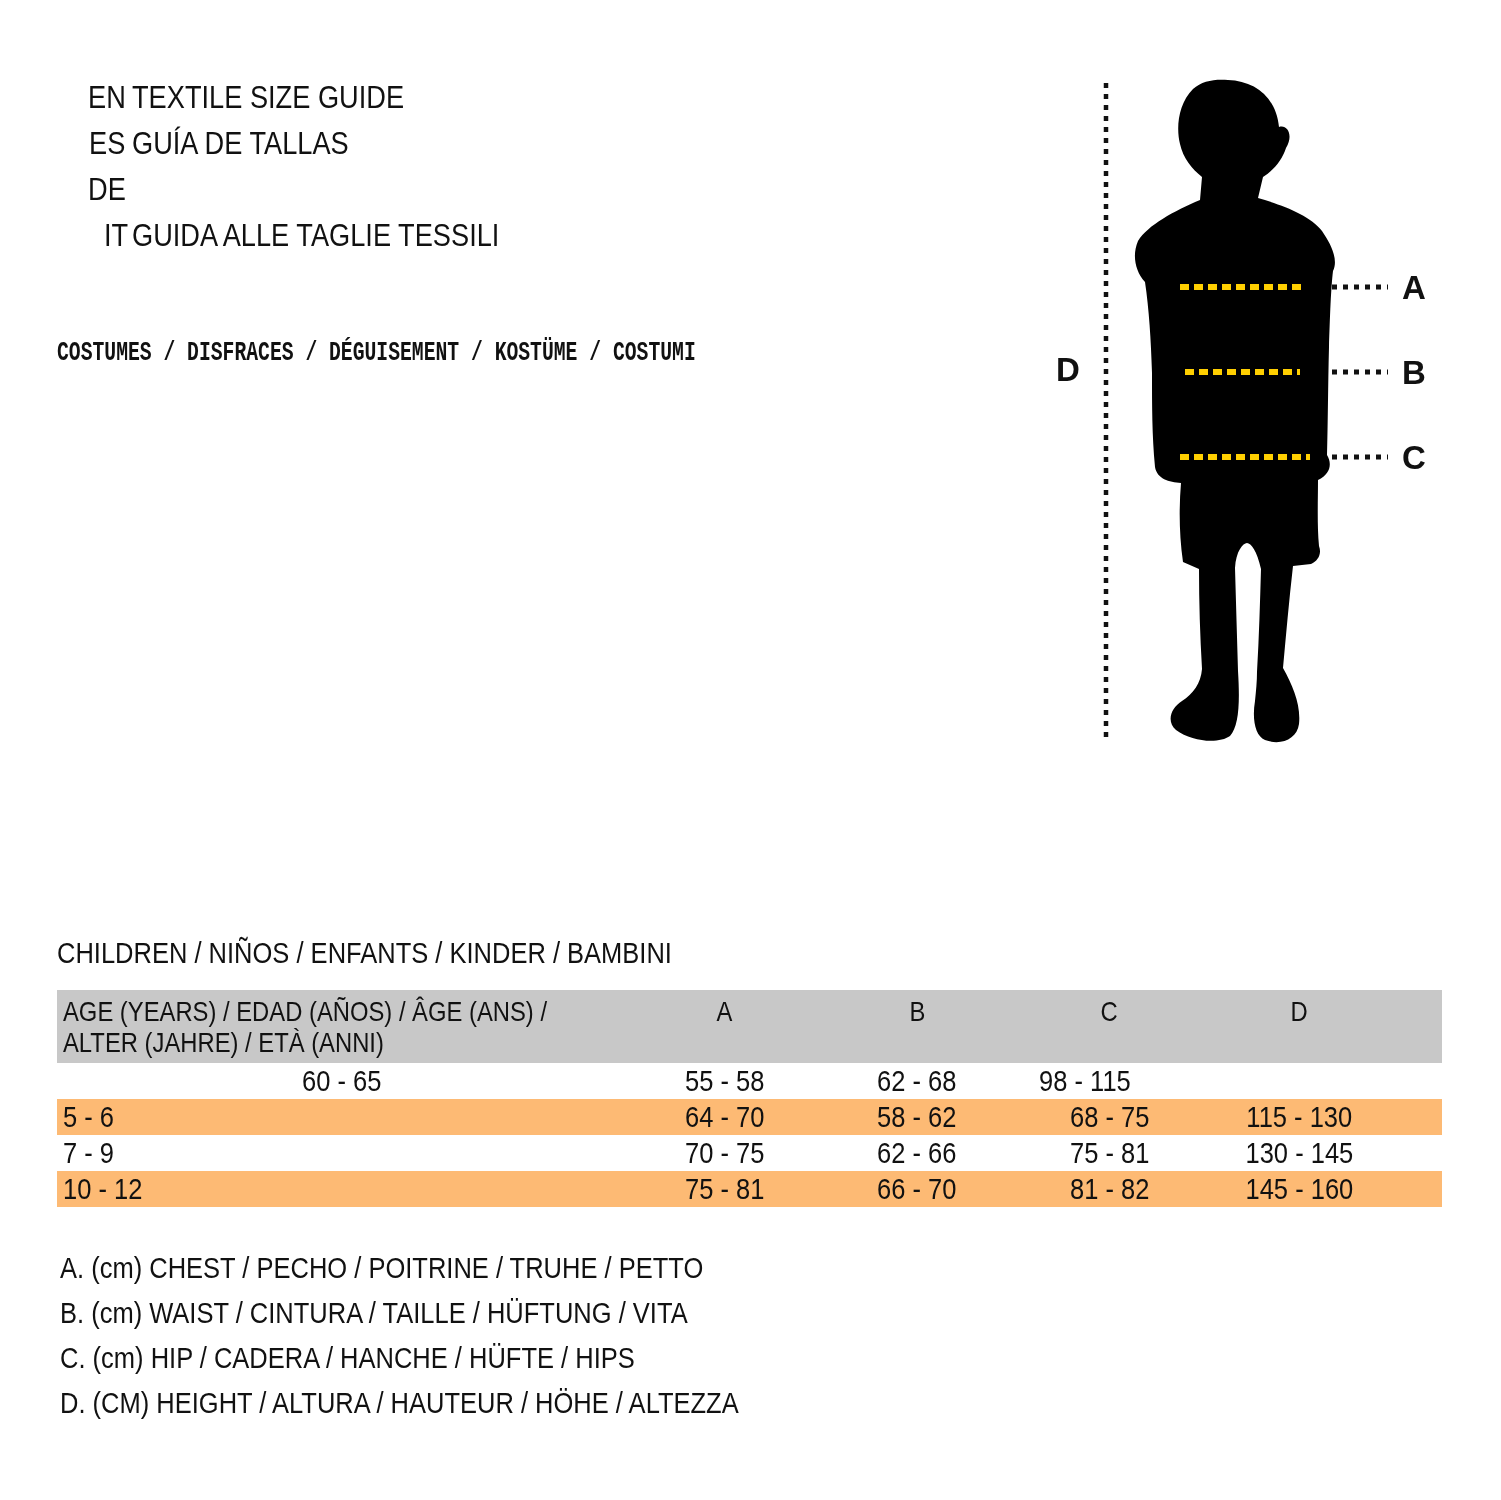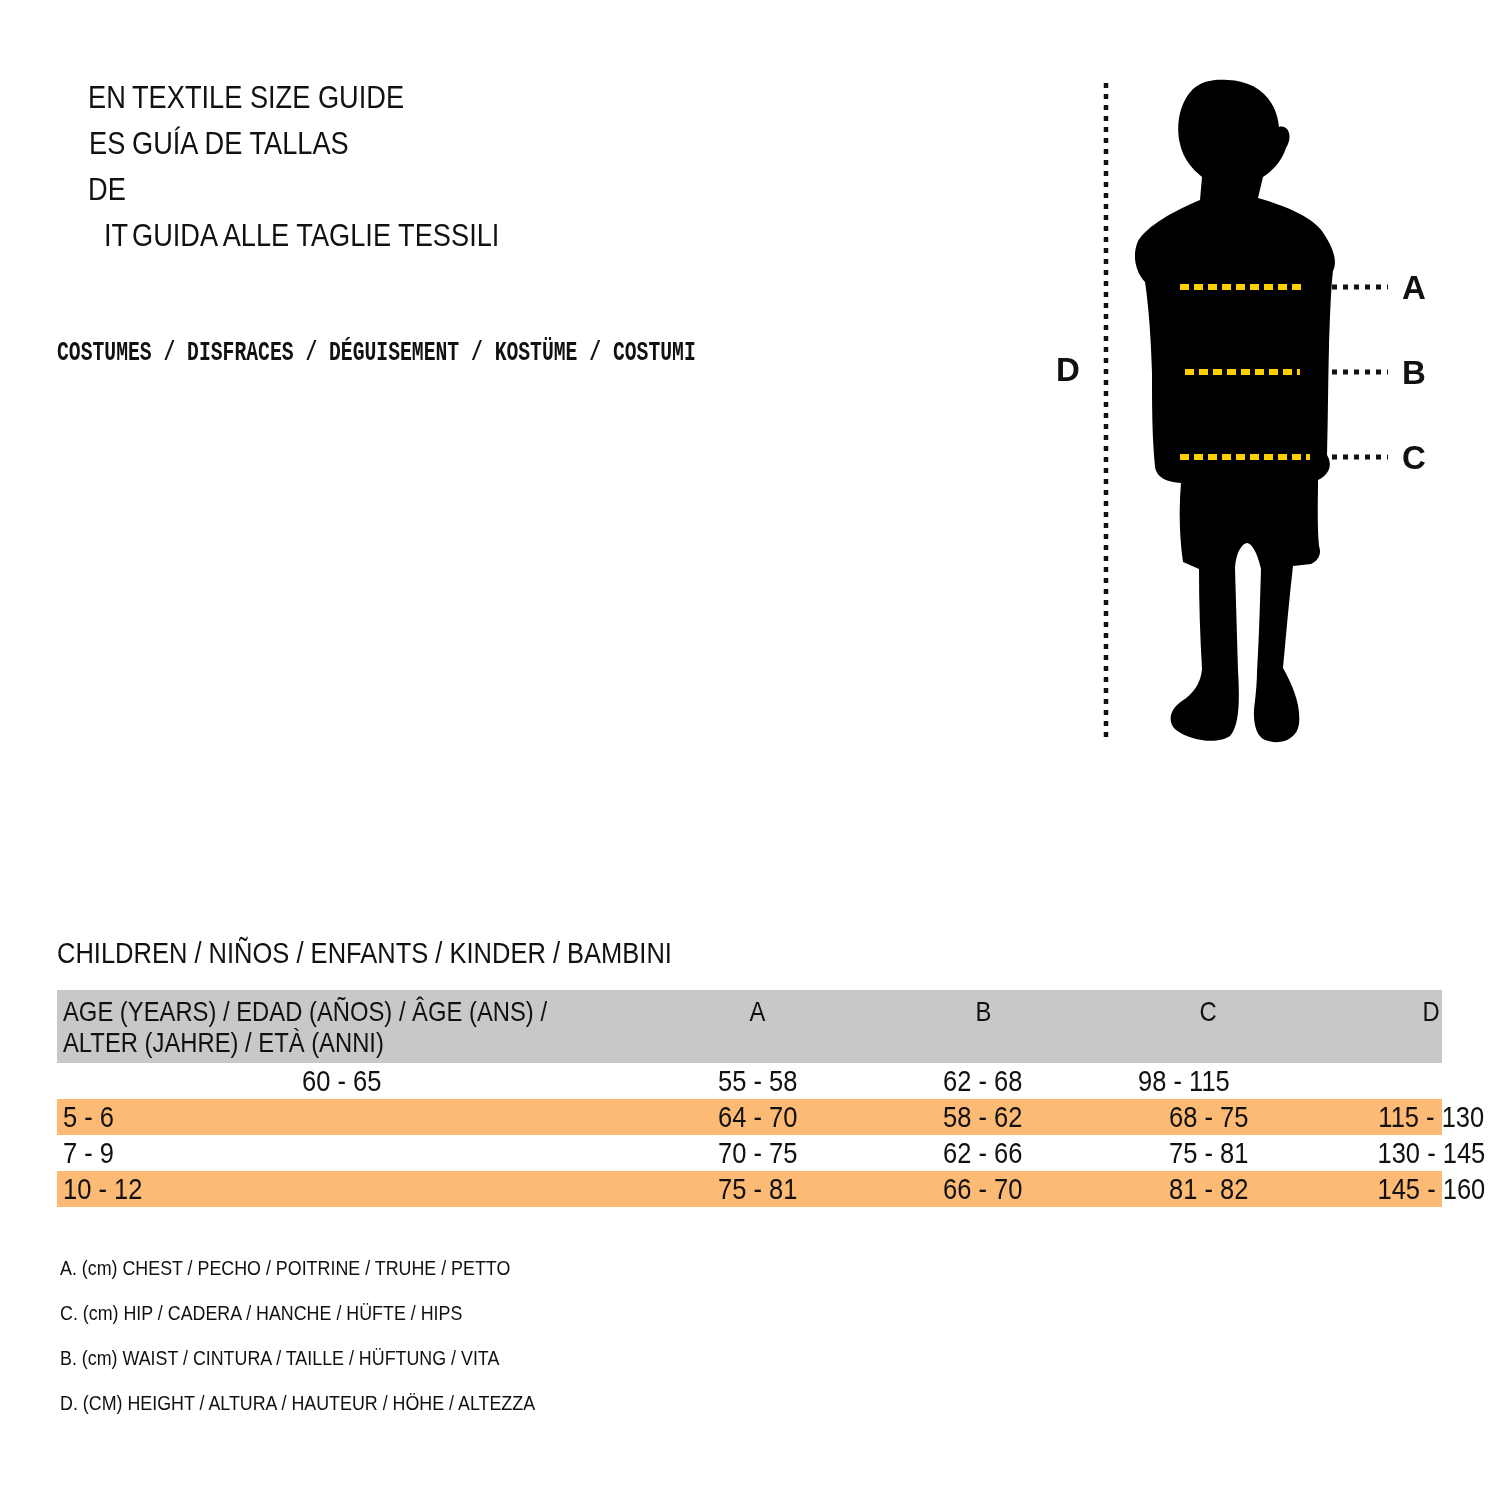--- a/index.html
+++ b/index.html
@@ -22,33 +22,33 @@
 
   
   .figure{position:absolute;left:1050px;top:55px;width:460px;height:710px;}
   .figure text{font-family:"Liberation Sans",sans-serif;font-weight:bold;font-size:33px;fill:#111;}
 
   
   .children-heading{position:absolute;left:57px;top:938px;font-size:30px;line-height:30px;}
 
   
   .size-table{position:absolute;left:57px;top:990px;width:1385px;font-size:30px;}
-  .t-row{display:grid;grid-template-columns:570px 195px 190px 195px 235px;align-items:center;gap:33px;}
+  .t-row{display:grid;grid-template-columns:570px 195px 190px 195px 235px;align-items:center;}
   .t-head{background:#c8c8c8;height:73px;font-size:28px;align-items:start;}
   .t-head .age-cell{padding:6px 0 0 6px;line-height:31px;}
   .t-head .col-cell{padding-top:6px;line-height:31px;}
   .t-body-row{height:36px;}
   .t-body-row.alt{background:#fdba74;}
   .age-cell{text-align:left;padding-left:6px;}
   .col-cell{text-align:center;}
   .col-d{padding-right:50px;}
 
   
   .legend{position:absolute;left:60px;top:1245px;}
-  .legend-row{height:45px;line-height:45px;font-size:21px;}
+  .legend-row{height:45px;line-height:45px;font-size:30px;}
 </style>
 </head>
 <body>
 
 <div class="lang-block">
   <div class="lang-row">
     <span class="lang-code"><span class="cond">EN</span></span>
     <span class="lang-label"><span class="cond">TEXTILE SIZE GUIDE</span></span>
   </div>
   <div class="lang-row">
@@ -165,16 +165,16 @@
     <div class="age-cell"><span class="cond">10 - 12</span></div>
     <div class="col-cell"><span class="cond-c">75 - 81</span></div>
     <div class="col-cell"><span class="cond-c">66 - 70</span></div>
     <div class="col-cell"><span class="cond-c">81 - 82</span></div>
     <div class="col-cell col-d"><span class="cond-c">145 - 160</span></div>
   </div>
 </div>
 
 <div class="legend">
   <div class="legend-row"><span class="cond">A. (cm) CHEST / PECHO / POITRINE / TRUHE / PETTO</span></div>
+  <div class="legend-row"><span class="cond">B. (cm) WAIST / CINTURA / TAILLE / HÜFTUNG / VITA</span></div>
   <div class="legend-row"><span class="cond">C. (cm) HIP / CADERA / HANCHE / HÜFTE / HIPS</span></div>
-  <div class="legend-row"><span class="cond">B. (cm) WAIST / CINTURA / TAILLE / HÜFTUNG / VITA</span></div>
   <div class="legend-row"><span class="cond">D. (CM) HEIGHT / ALTURA / HAUTEUR / HÖHE / ALTEZZA</span></div>
 </div>
 
 </body></html>

